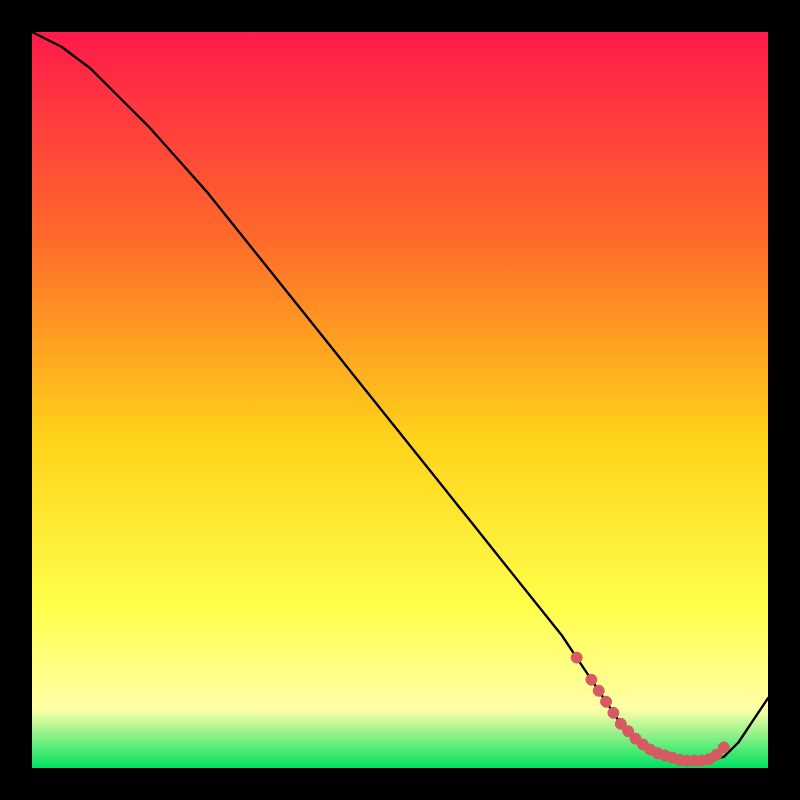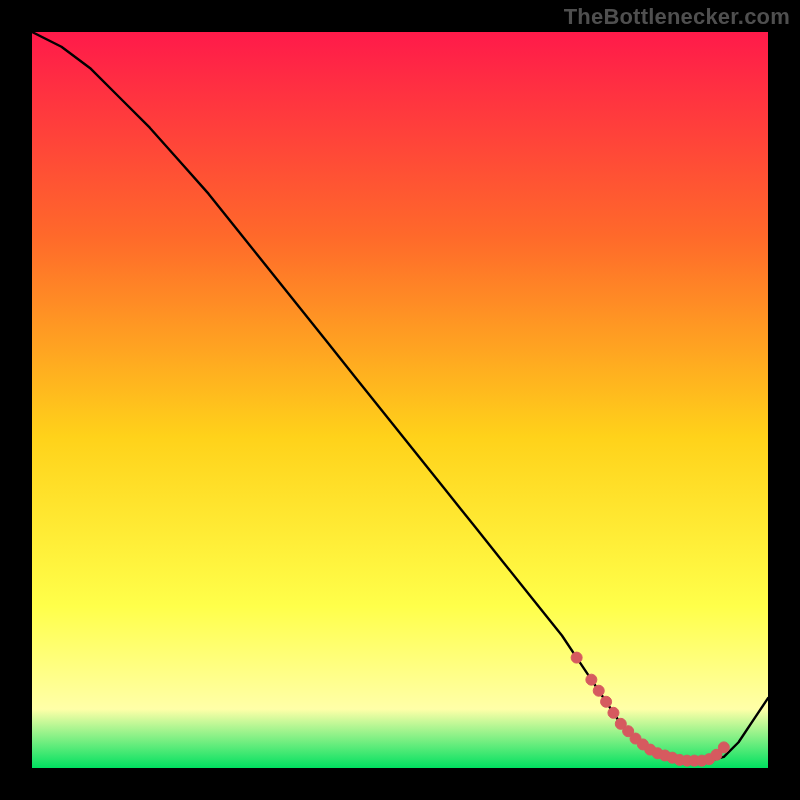--- a/index.html
+++ b/index.html
@@ -40,21 +40,20 @@
     display: block;
     width: 736px;
     height: 736px;
   }
 </style>
 </head>
 <body>
 
 <div class="frame">
 
-  <div class="attribution">TheBottlenecker.com</div>
 
   <div class="plot-area">
     <svg id="plot-svg" viewBox="0 0 736 736">
       <defs>
         <linearGradient id="bg-grad" x1="0" y1="0" x2="0" y2="1">
           <stop id="g0" offset="0%" stop-color="#ff1a4a"></stop>
           <stop id="g1" offset="28%" stop-color="#ff6a2a"></stop>
           <stop id="g2" offset="55%" stop-color="#ffd21a"></stop>
           <stop id="g3" offset="78%" stop-color="#ffff4a"></stop>
           <stop id="g4" offset="92%" stop-color="#ffffa8"></stop>

